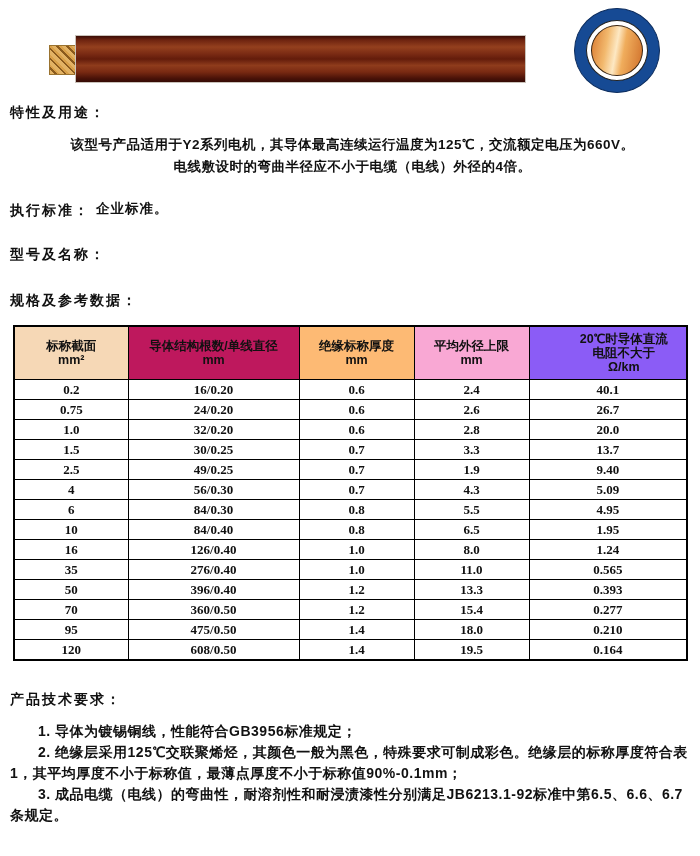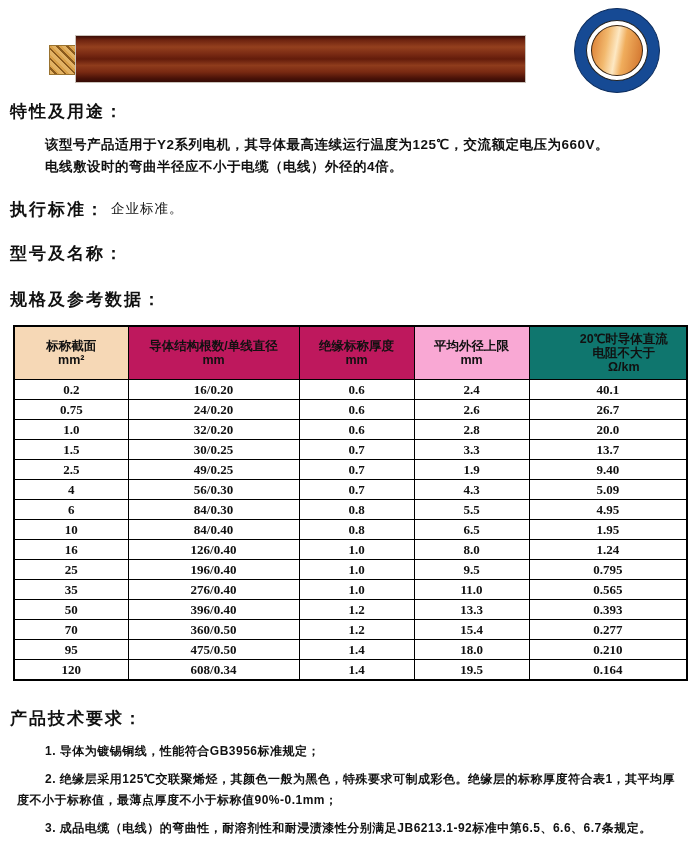--- a/index.html
+++ b/index.html
@@ -29,31 +29,31 @@
   .ring-white{
     width:62px;height:61px;border-radius:50%;background:#ffffff;border:1px solid #222;
     display:flex;align-items:center;justify-content:center;box-sizing:border-box;
   }
   .core{
     width:52px;height:51px;border-radius:50%;border:1px solid #3a2410;box-sizing:border-box;
     background:linear-gradient(100deg,#d9792f 0%,#f2b96e 30%,#fde8c3 48%,#f0ad5c 62%,#cf6f2a 100%);
   }
   
   .sec-h{
-    font-size:17px;font-weight:bold;letter-spacing:2px;margin:0 0 0 10px;line-height:20px;
+    font-size:14px;font-weight:bold;letter-spacing:2px;margin:0 0 0 10px;line-height:20px;
   }
   .h-features{margin-top:6px;}
   .h-standard{margin-top:22px;display:flex;align-items:flex-start;}
-  .h-standard .sub{font-size:13.5px;font-weight:normal;letter-spacing:1px;margin-left:6px;}
+  .h-standard .sub{font-size:13.5px;font-weight:bold;letter-spacing:1px;margin-left:6px;}
   .h-model{margin-top:24px;}
   .h-specs{margin-top:26px;}
   .h-reqs{margin-top:28px;}
   .body-block{
     margin:12px 40px 0 45px;font-size:13.5px;font-weight:bold;line-height:22px;
-    white-space:pre-line;letter-spacing:0.5px;
+    white-space:pre-line;letter-spacing:0.5px;text-align:center;
   }
   .model-block{margin-top:16px;}
   
   table.spec{
     border-collapse:collapse;margin:15px 0 0 13px;width:673px;table-layout:fixed;
     border:2px solid #000;
   }
   table.spec col.c1{width:114px;}
   table.spec col.c2{width:171px;}
   table.spec col.c3{width:115px;}
@@ -64,21 +64,21 @@
     border:1px solid #000;padding:5px 2px;line-height:14px;white-space:pre-line;
   }
   table.spec td{
     font-family:"Liberation Serif",serif;font-weight:bold;font-size:13px;
     text-align:center;vertical-align:middle;border:1px solid #000;
     height:19px;padding:0 2px;
   }
   
   .req-list{margin:12px 10px 0 10px;}
   .req-item{
-    margin:7px;font-size:12px;font-weight:bold;line-height:21px;
+    margin:0;font-size:14px;font-weight:bold;line-height:21px;
     text-indent:28px;letter-spacing:0.5px;
   }
 </style>
 </head>
 <body>
 
 <div class="page">
 
   <div class="figure">
     <div class="strands"></div>
@@ -110,25 +110,25 @@
         <col class="c3">
         <col class="c4">
         <col class="c5">
     </colgroup>
     <thead>
         <tr>
           <th style="background: rgb(246, 216, 182); text-align: center;">标称截面
 mm²</th>
           <th style="background: #be185d;">导体结构根数/单线直径
 mm</th>
-          <th style="background: #be185d; margin-top: 38px;">绝缘标称厚度
+          <th style="background: #fdba74; margin-top: 38px;">绝缘标称厚度
 mm</th>
           <th style="background: #f9a8d4;">平均外径上限
 mm</th>
-          <th style="background: #0f766e; padding-left: 34px;">20℃时导体直流
+          <th style="background: #8b5cf6; padding-left: 34px;">20℃时导体直流
 电阻不大于
 Ω/km</th>
         </tr>
       </thead>
     <tbody>
         <tr>
           <td>0.2</td>
           <td>16/0.20</td>
           <td>0.6</td>
           <td>2.4</td>
@@ -184,27 +184,20 @@
           <td>1.95</td>
         </tr>
         <tr>
           <td>16</td>
           <td>126/0.40</td>
           <td>1.0</td>
           <td>8.0</td>
           <td>1.24</td>
         </tr>
         <tr>
-          <td>25</td>
-          <td>196/0.40</td>
-          <td>1.0</td>
-          <td>9.5</td>
-          <td>0.795</td>
-        </tr>
-        <tr>
           <td>35</td>
           <td>276/0.40</td>
           <td>1.0</td>
           <td>11.0</td>
           <td>0.565</td>
         </tr>
         <tr>
           <td>50</td>
           <td>396/0.40</td>
           <td>1.2</td>
@@ -220,21 +213,21 @@
         </tr>
         <tr>
           <td>95</td>
           <td>475/0.50</td>
           <td>1.4</td>
           <td>18.0</td>
           <td>0.210</td>
         </tr>
         <tr>
           <td>120</td>
-          <td>608/0.34</td>
+          <td>608/0.50</td>
           <td>1.4</td>
           <td>19.5</td>
           <td>0.164</td>
         </tr>
       </tbody>
   </table>
 
   <h2 class="sec-h h-reqs">产品技术要求：</h2>
   <div class="req-list">
       <p class="req-item">1. 导体为镀锡铜线，性能符合GB3956标准规定；</p>

